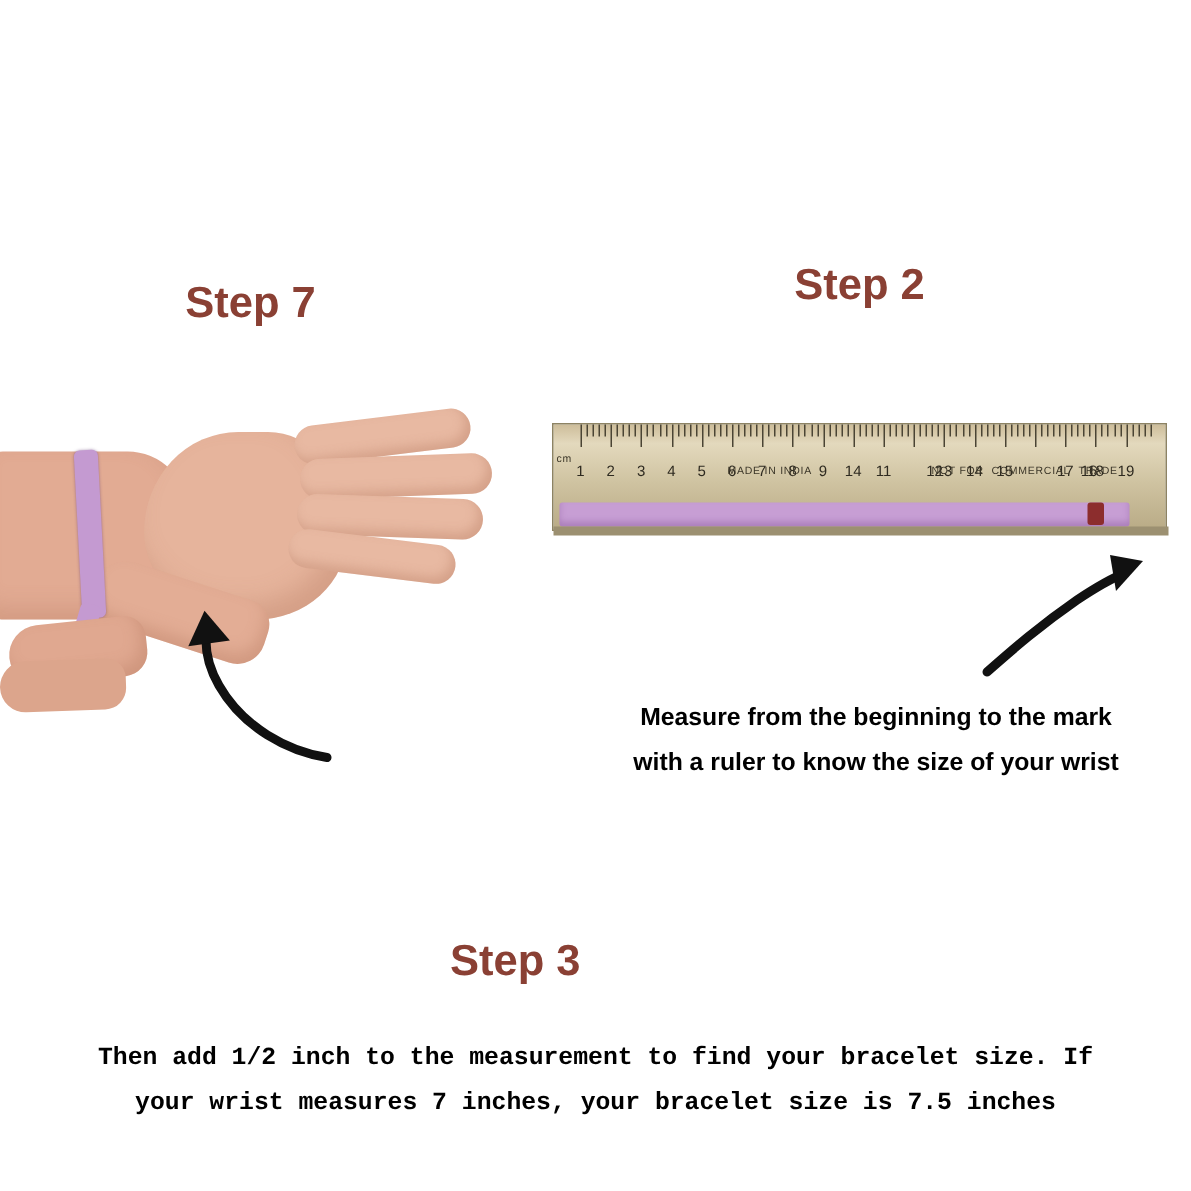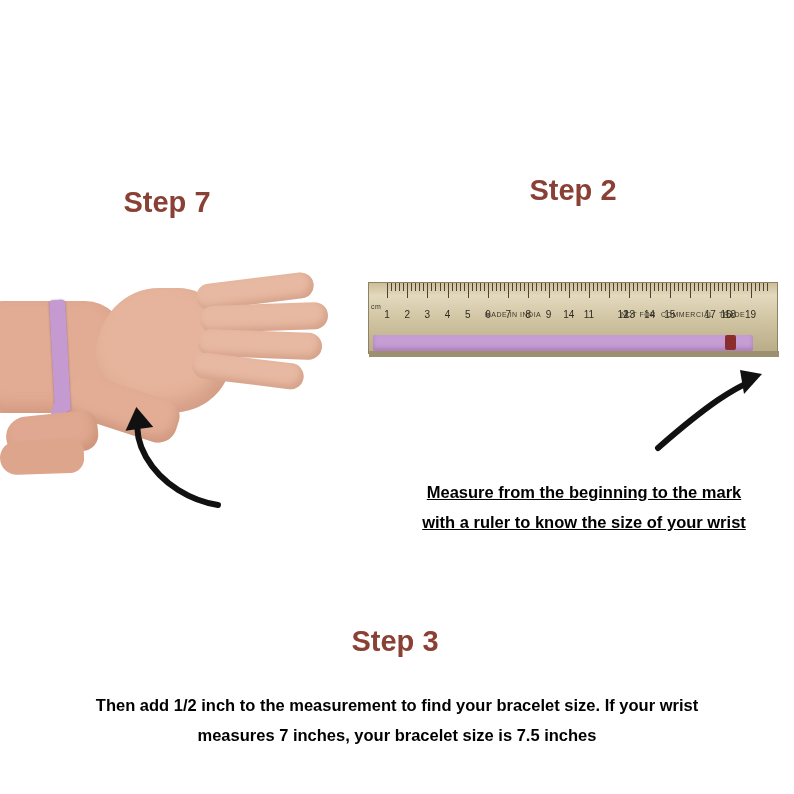--- a/index.html
+++ b/index.html
@@ -34,33 +34,33 @@
   .title .line2 { display: block; }
 
   .step-label {
     position: absolute;
     color: #8a4034;
     font-weight: bold;
     font-size: 29px;
   }
   #step1-label { top: 186px; left: 72px; width: 190px; text-align: center; }
   #step2-label { top: 174px; left: 478px; width: 190px; text-align: center; }
-  #step3-label { top: 625px; left: 300px; width: 190px; text-align: center; }
+  #step3-label { top: 625px; left: 300px; width: 190px; }
 
   .caption {
     position: absolute;
     color: #000000;
     font-weight: bold;
     font-size: 16.5px;
     line-height: 30px;
     text-align: center;
   }
   #caption1 { top: 518px; left: 8px; width: 360px; }
-  #caption2 { top: 477px; left: 414px; width: 340px; text-decoration: underline; }
-  #caption3 { top: 690px; left: 57px; width: 680px; }
+  #caption2 { top: 463px; left: 414px; width: 340px; }
+  #caption3 { top: 690px; left: 57px; width: 680px; font-family: Liberation Mono, monospace; }
 
   
   .hand-wrap {
     position: absolute;
     left: 0px;
     top: 268px;
     width: 330px;
     height: 225px;
   }
   .palm {

